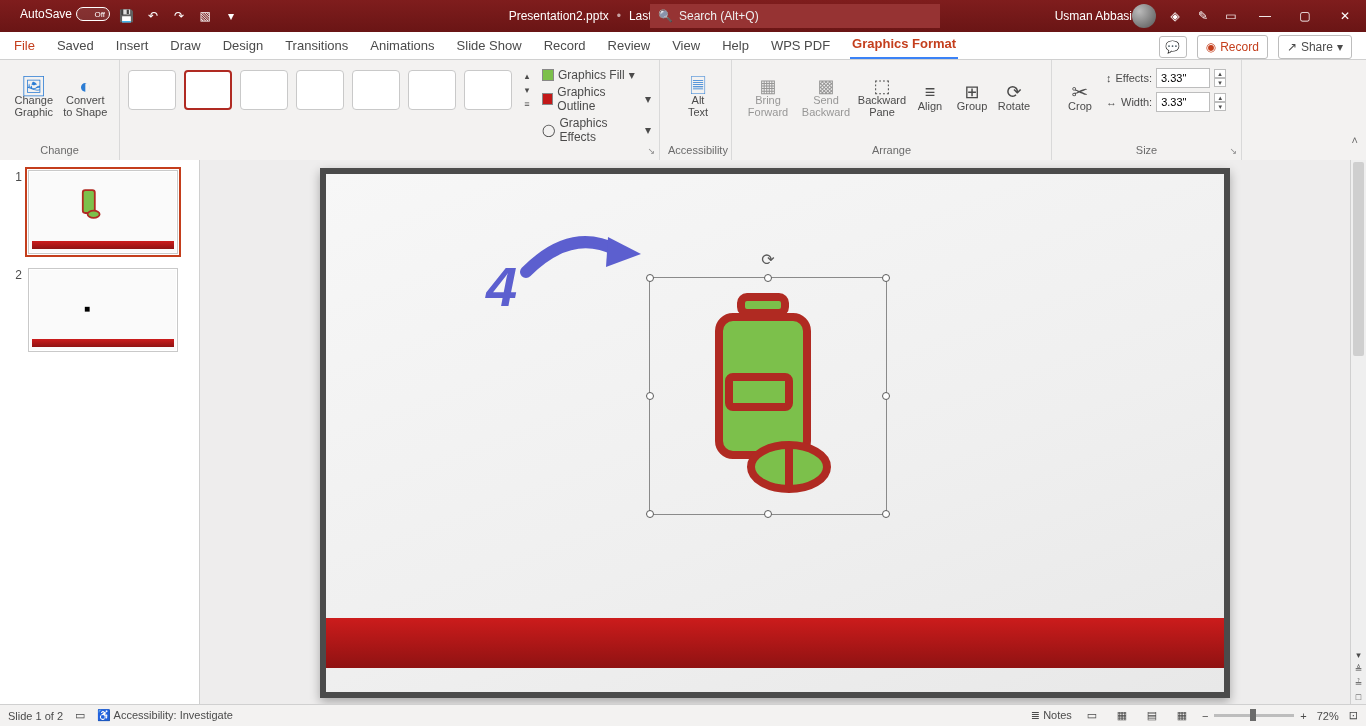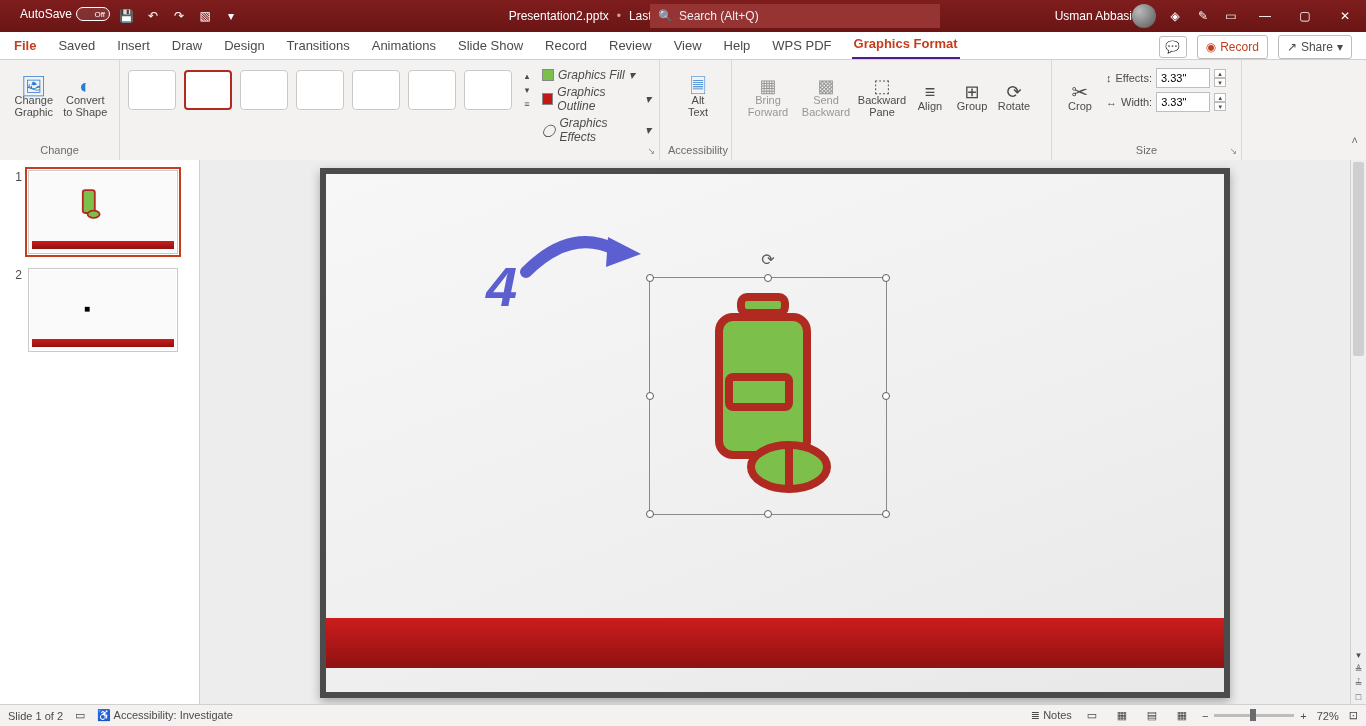--- a/index.html
+++ b/index.html
@@ -17,41 +17,41 @@
 .searchbox { width: 290px; height: 24px; background: #963333; border: none; display: flex; align-items: center; padding: 0 8px; color: #eee; font-size: 12px; }
 .searchbox .mag { margin-right: 6px; }
 .titlebar .right { position: absolute; right: 0; display: flex; align-items: center; gap: 10px; padding-right: 6px; }
 .userblock { display: flex; align-items: center; gap: 0; }
 .avatar { width: 24px; height: 24px; border-radius: 50%; background: radial-gradient(circle at 30% 30%, #bbb, #555); }
 .win-btn { width: 30px; height: 24px; display: flex; align-items: center; justify-content: center; color: #fff; }
 
 
 .tabs { height: 28px; background: #fff; border-bottom: 1px solid #d0d0d0; display: flex; align-items: flex-end; padding-left: 12px; gap: 18px; font-size: 13px; color: #4b4b4b; }
 .tab { padding: 4px 2px 6px; cursor: default; }
-.tab.active { color: #c43e1c; border-bottom: 2px solid #4c1d95; font-weight: 600; }
-.tab.file { color: #c43e1c; font-weight: 700; }
+.tab.active { color: #c43e1c; border-bottom: 2px solid #3b82f6; font-weight: 600; }
+.tab.file { color: #c43e1c; font-weight: 400; }
 .tabs-right { margin-left: auto; display: flex; align-items: center; gap: 10px; padding-right: 14px; font-size: 12px; }
 .comments-btn { width: 28px; height: 22px; border: 1px solid #bdbdbd; border-radius: 3px; display: flex; align-items: center; justify-content: center; color: #c43e1c; }
 .record-btn { height: 24px; border: 1px solid #bdbdbd; border-radius: 3px; padding: 0 8px; display: flex; align-items: center; gap: 4px; color: #c43e1c; font-size: 12px; }
 .share-btn { height: 24px; background: #fff; border: 1px solid #bdbdbd; border-radius: 3px; padding: 0 8px; display: flex; align-items: center; gap: 4px; color: #4b4b4b; font-size: 12px; }
 
 
 .ribbon { height: 100px; background: #f3f2f1; display: flex; font-size: 11px; color: #4b4b4b; position: relative; }
 .group { border-right: 1px solid #d9d9d9; padding: 4px 8px 0; display: flex; flex-direction: column; }
 .group-label { font-size: 11px; color: #6b6b6b; text-align: center; padding: 2px 0 4px; margin-top: auto; }
 .big-btn { display: flex; flex-direction: column; align-items: center; justify-content: center; gap: 2px; width: 58px; height: 70px; text-align: center; line-height: 12px; }
 .change-group { display: flex; }
 .styles-group { width: 400px; }
 .styles-row { display: flex; align-items: center; gap: 8px; padding-top: 6px; }
 .style-preset { width: 48px; height: 40px; border: 1px solid #c9c9c9; background: #fff; border-radius: 4px; }
 .style-preset.s1 { border: 2px solid #b02a22; }
 .more-col { display: flex; flex-direction: column; gap: 2px; }
 .small-arrow { width: 14px; height: 12px; display: flex; align-items: center; justify-content: center; font-size: 9px; }
 .dlg-launcher { position: absolute; right: 4px; bottom: 4px; font-size: 9px; color: #8a8a8a; }
-.style-cmds { display: flex; flex-direction: column; gap: 3px; padding-top: 4px; font-style: italic; }
+.style-cmds { display: flex; flex-direction: column; gap: 3px; padding-top: 4px; }
 .style-cmd { display: flex; align-items: center; gap: 4px; font-size: 12px; }
 .swatch { width: 12px; height: 12px; }
 .arrange-group { display: flex; gap: 2px; }
 .size-group { width: 140px; }
 .size-row { display: flex; align-items: center; gap: 4px; margin-top: 4px; }
 .size-input { width: 54px; height: 20px; border: 1px solid #bdbdbd; background: #fff; font-size: 11px; padding: 0 4px; }
 .spin { display: flex; flex-direction: column; }
 .spin div { width: 12px; height: 9px; border: 1px solid #bdbdbd; display: flex; align-items: center; justify-content: center; font-size: 7px; background: #fff; }
 
 
@@ -250,20 +250,21 @@
       </div>
       <div class="big-btn" style="width:40px">
         <div style="font-size:18px">⊞</div>
         <span>Group</span>
       </div>
       <div class="big-btn" style="width:40px">
         <div style="font-size:18px">⟳</div>
         <span>Rotate</span>
       </div>
     </div>
+    <div class="group-label">Arrange</div>
   </div>
 
   <div class="group size-group" style="position:relative;width:190px">
     <div style="display:flex;gap:6px">
       <div class="big-btn" style="width:40px">
         <div style="font-size:20px">✂</div>
         <span>Crop</span>
       </div>
       <div>
         <div class="size-row">

